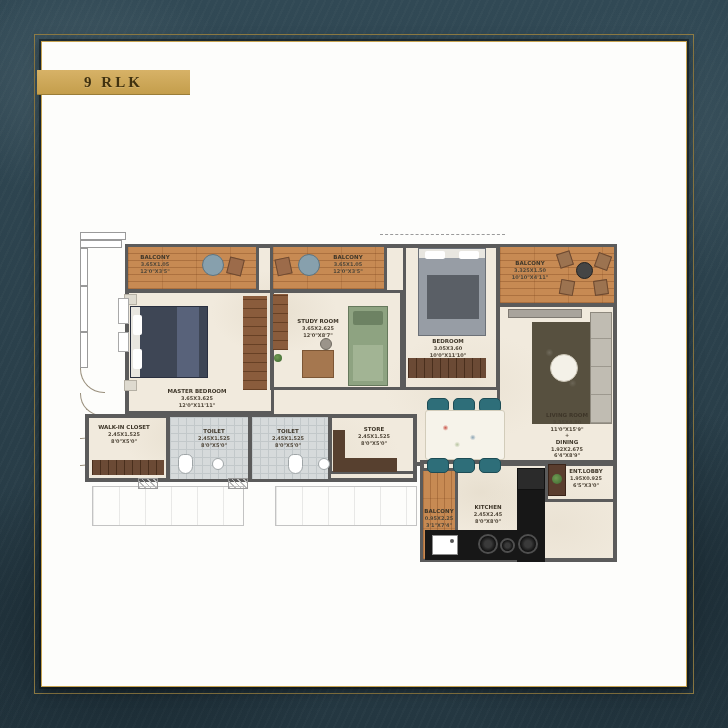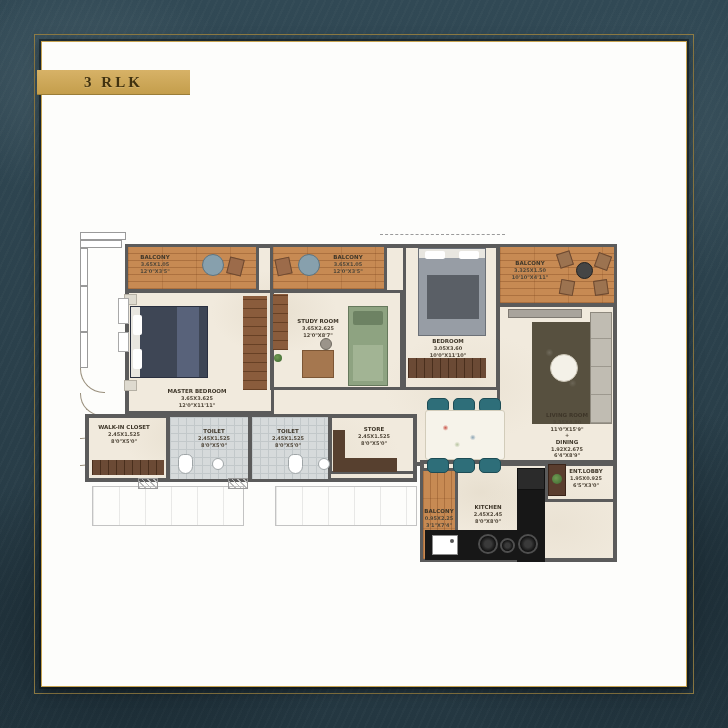--- a/index.html
+++ b/index.html
@@ -57,21 +57,21 @@
   .burner{position:absolute;border-radius:50%;background:radial-gradient(circle,#3a3a3a 30%,#0f0f0f 70%);border:2px solid #4f4f4f;}
   .plant{position:absolute;border-radius:50%;background:radial-gradient(circle at 40% 40%, #6f9b52, #3c6630);z-index:22;}
 </style>
 </head>
 <body>
 
 <div class="vignette"></div>
 <div class="gold-hairline"></div>
 <div class="panel"></div>
 <div class="badge">
-  <span>3 RLK</span>
+  <span>9 RLK</span>
 </div>
 
 <div class="plan">
 
   <div class="slab cream" style="left:45px;top:12px;width:492px;height:222px;"></div>
   <div class="slab cream" style="left:5px;top:182px;width:332px;height:68px;"></div>
   <div class="slab cream" style="left:340px;top:228px;width:197px;height:102px;"></div>
 
   <div style="position:absolute;left:300px;top:2px;width:125px;height:0;border-top:1px dashed #9a9a9a;"></div>
 

